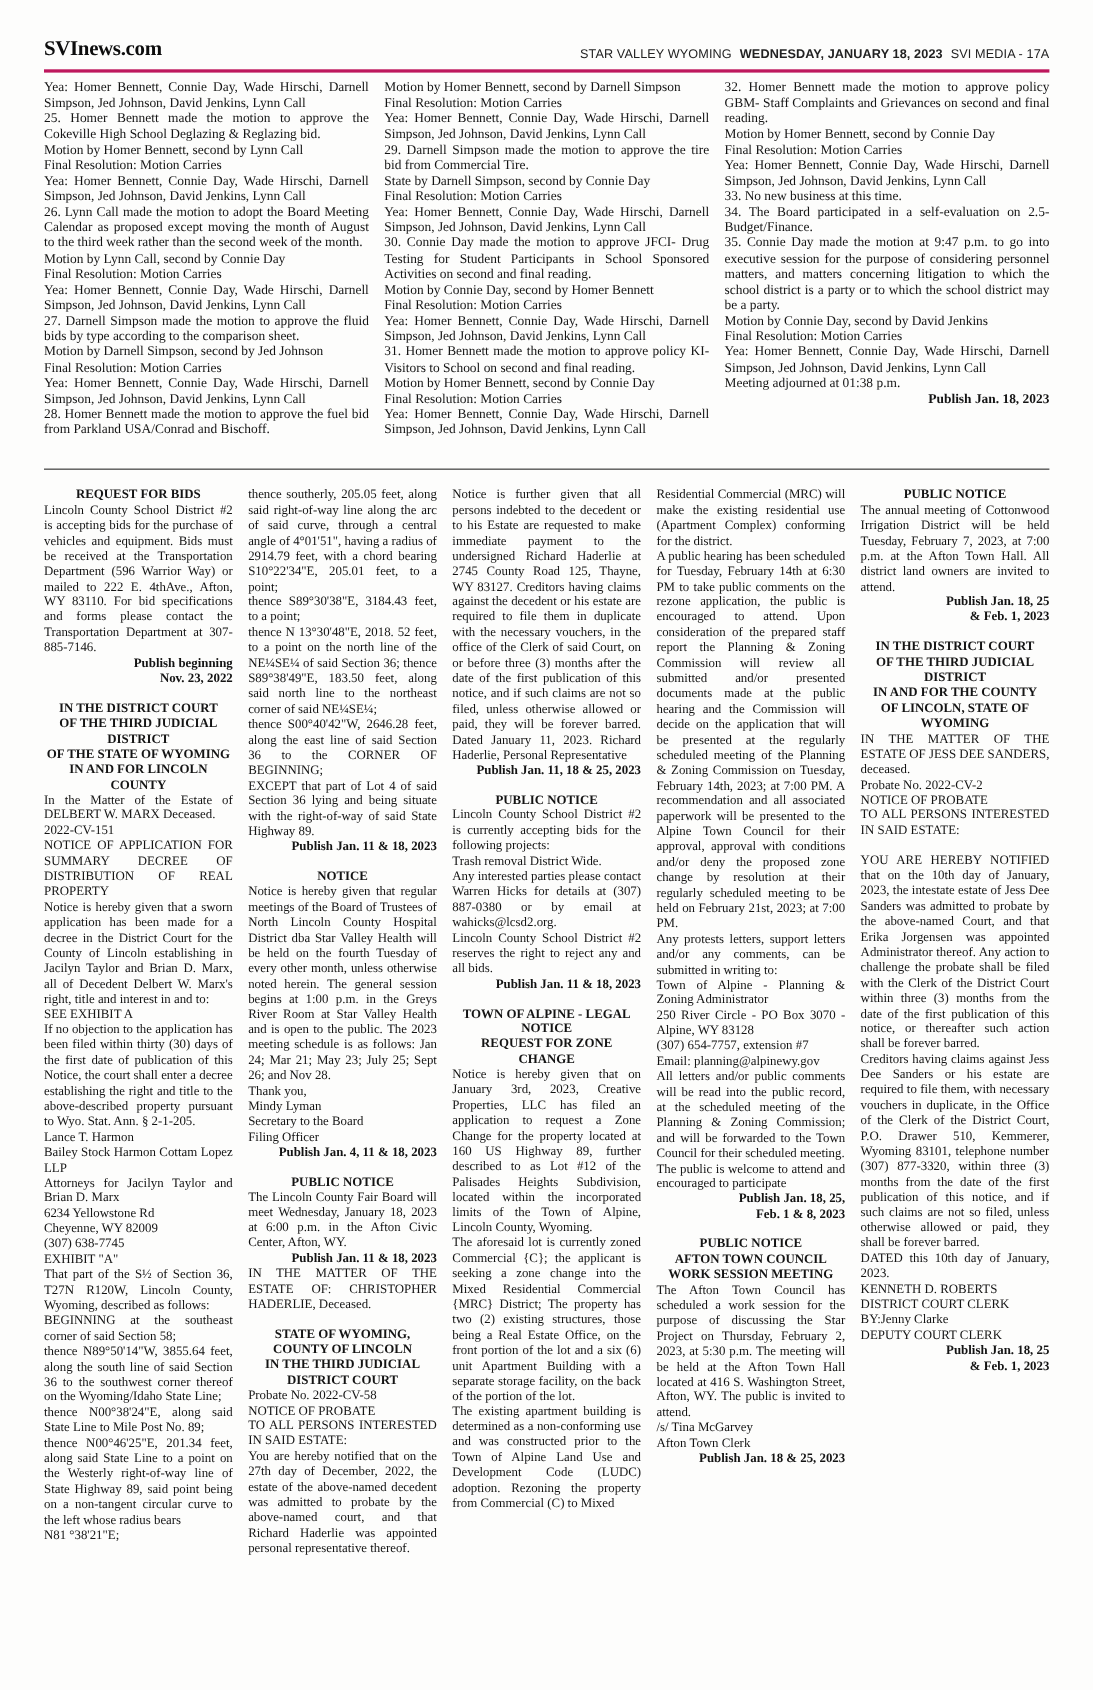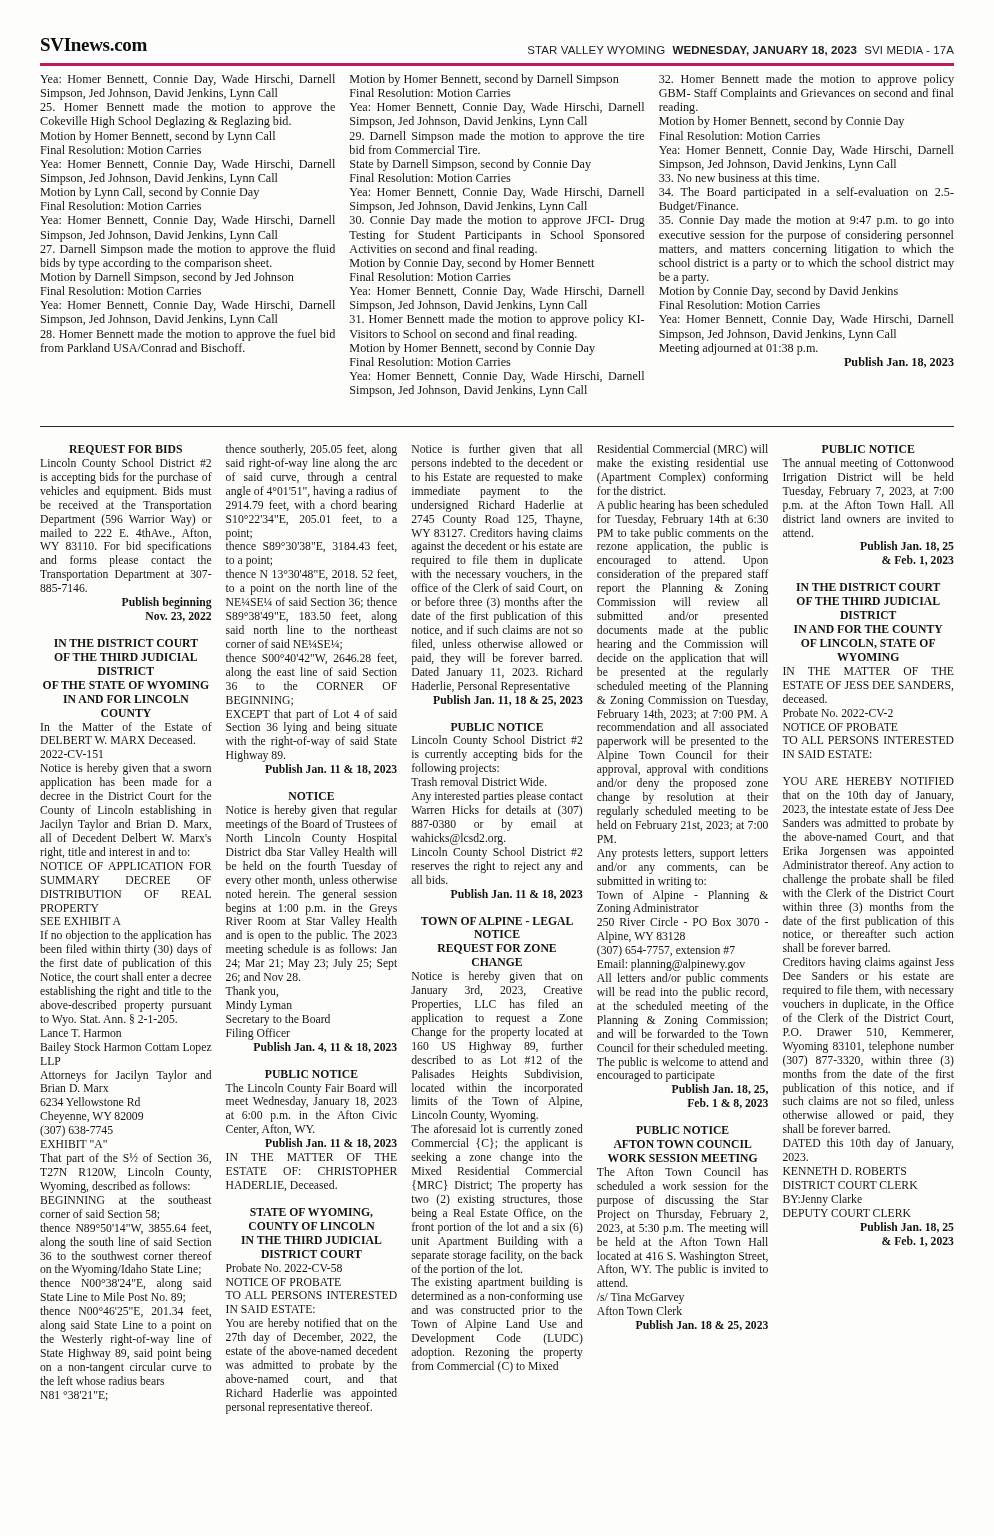--- a/index.html
+++ b/index.html
@@ -51,20 +51,21 @@
     </div>
   </header>
 
   <section class="minutes">
     <div class="mcol">
         <p class="blk body">Yea: Homer Bennett, Connie Day, Wade Hirschi, Darnell Simpson, Jed Johnson, David Jenkins, Lynn Call</p>
         <p class="blk body">25. Homer Bennett made the motion to approve the Cokeville High School Deglazing &amp; Reglazing bid.</p>
         <p class="blk body">Motion by Homer Bennett, second by Lynn Call</p>
         <p class="blk body">Final Resolution: Motion Carries</p>
         <p class="blk body">Yea: Homer Bennett, Connie Day, Wade Hirschi, Darnell Simpson, Jed Johnson, David Jenkins, Lynn Call</p>
+        <p class="blk body">26. Lynn Call made the motion to adopt the Board Meeting Calendar as proposed except moving the month of August to the third week rather than the second week of the month.</p>
         <p class="blk body">Motion by Lynn Call, second by Connie Day</p>
         <p class="blk body">Final Resolution: Motion Carries</p>
         <p class="blk body">Yea: Homer Bennett, Connie Day, Wade Hirschi, Darnell Simpson, Jed Johnson, David Jenkins, Lynn Call</p>
         <p class="blk body">27. Darnell Simpson made the motion to approve the fluid bids by type according to the comparison sheet.</p>
         <p class="blk body">Motion by Darnell Simpson, second by Jed Johnson</p>
         <p class="blk body">Final Resolution: Motion Carries</p>
         <p class="blk body">Yea: Homer Bennett, Connie Day, Wade Hirschi, Darnell Simpson, Jed Johnson, David Jenkins, Lynn Call</p>
         <p class="blk body">28. Homer Bennett made the motion to approve the fuel bid from Parkland USA/Conrad and Bischoff.</p>
       </div>
     <div class="mcol">
@@ -109,22 +110,22 @@
         <p class="blk publish">Publish beginning
 Nov. 23, 2022</p>
         <p class="blk heading">IN THE DISTRICT COURT
 OF THE THIRD JUDICIAL
 DISTRICT
 OF THE STATE OF WYOMING
 IN AND FOR LINCOLN
 COUNTY</p>
         <p class="blk body">In the Matter of the Estate of DELBERT W. MARX Deceased.</p>
         <p class="blk body">2022-CV-151</p>
+        <p class="blk body">NOTICE OF APPLICATION FOR SUMMARY DECREE OF DISTRIBUTION OF REAL PROPERTY</p>
         <p class="blk body">Notice is hereby given that a sworn application has been made for a decree in the District Court for the County of Lincoln establishing in Jacilyn Taylor and Brian D. Marx, all of Decedent Delbert W. Marx's right, title and interest in and to:</p>
-        <p class="blk body">NOTICE OF APPLICATION FOR SUMMARY DECREE OF DISTRIBUTION OF REAL PROPERTY</p>
         <p class="blk body">SEE EXHIBIT A</p>
         <p class="blk body">If no objection to the application has been filed within thirty (30) days of the first date of publication of this Notice, the court shall enter a decree establishing the right and title to the above-described property pursuant to Wyo. Stat. Ann. § 2-1-205.</p>
         <p class="blk body">Lance T. Harmon</p>
         <p class="blk body">Bailey Stock Harmon Cottam Lopez LLP</p>
         <p class="blk body">Attorneys for Jacilyn Taylor and Brian D. Marx</p>
         <p class="blk body">6234 Yellowstone Rd</p>
         <p class="blk body">Cheyenne, WY 82009</p>
         <p class="blk body">(307) 638-7745</p>
         <p class="blk body">EXHIBIT "A"</p>
         <p class="blk body">That part of the S½ of Section 36, T27N R120W, Lincoln County, Wyoming, described as follows:</p>

